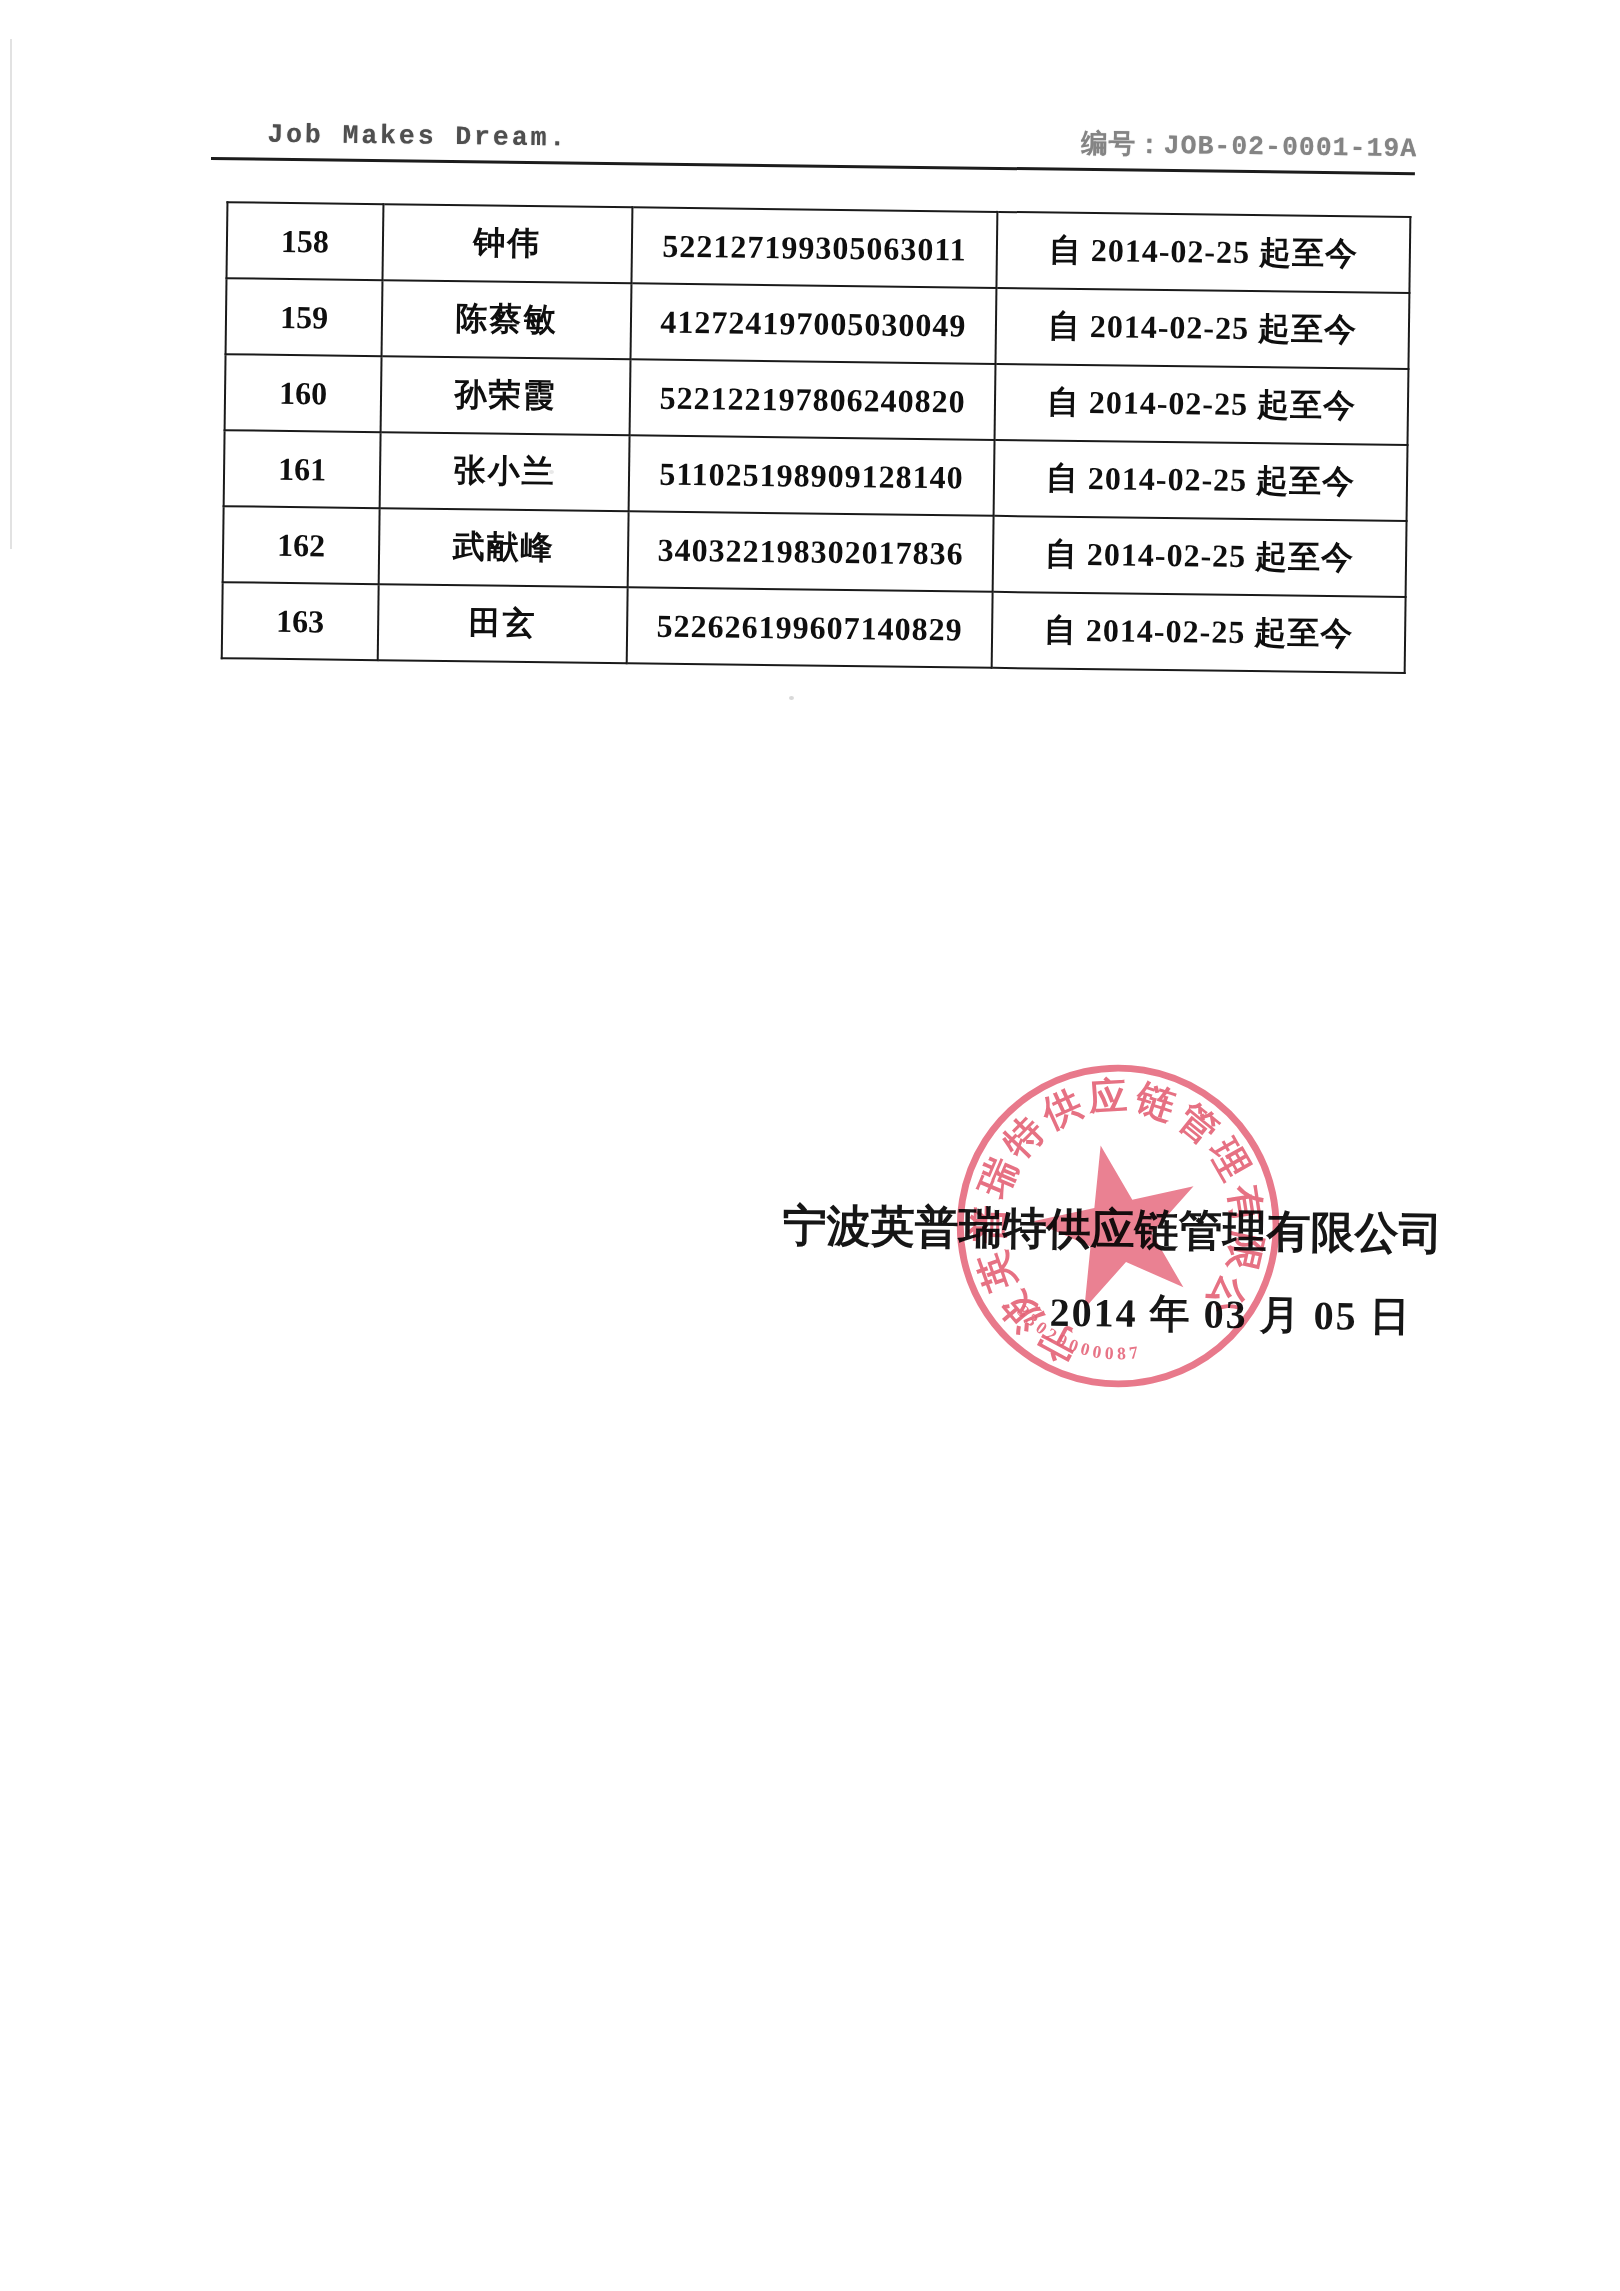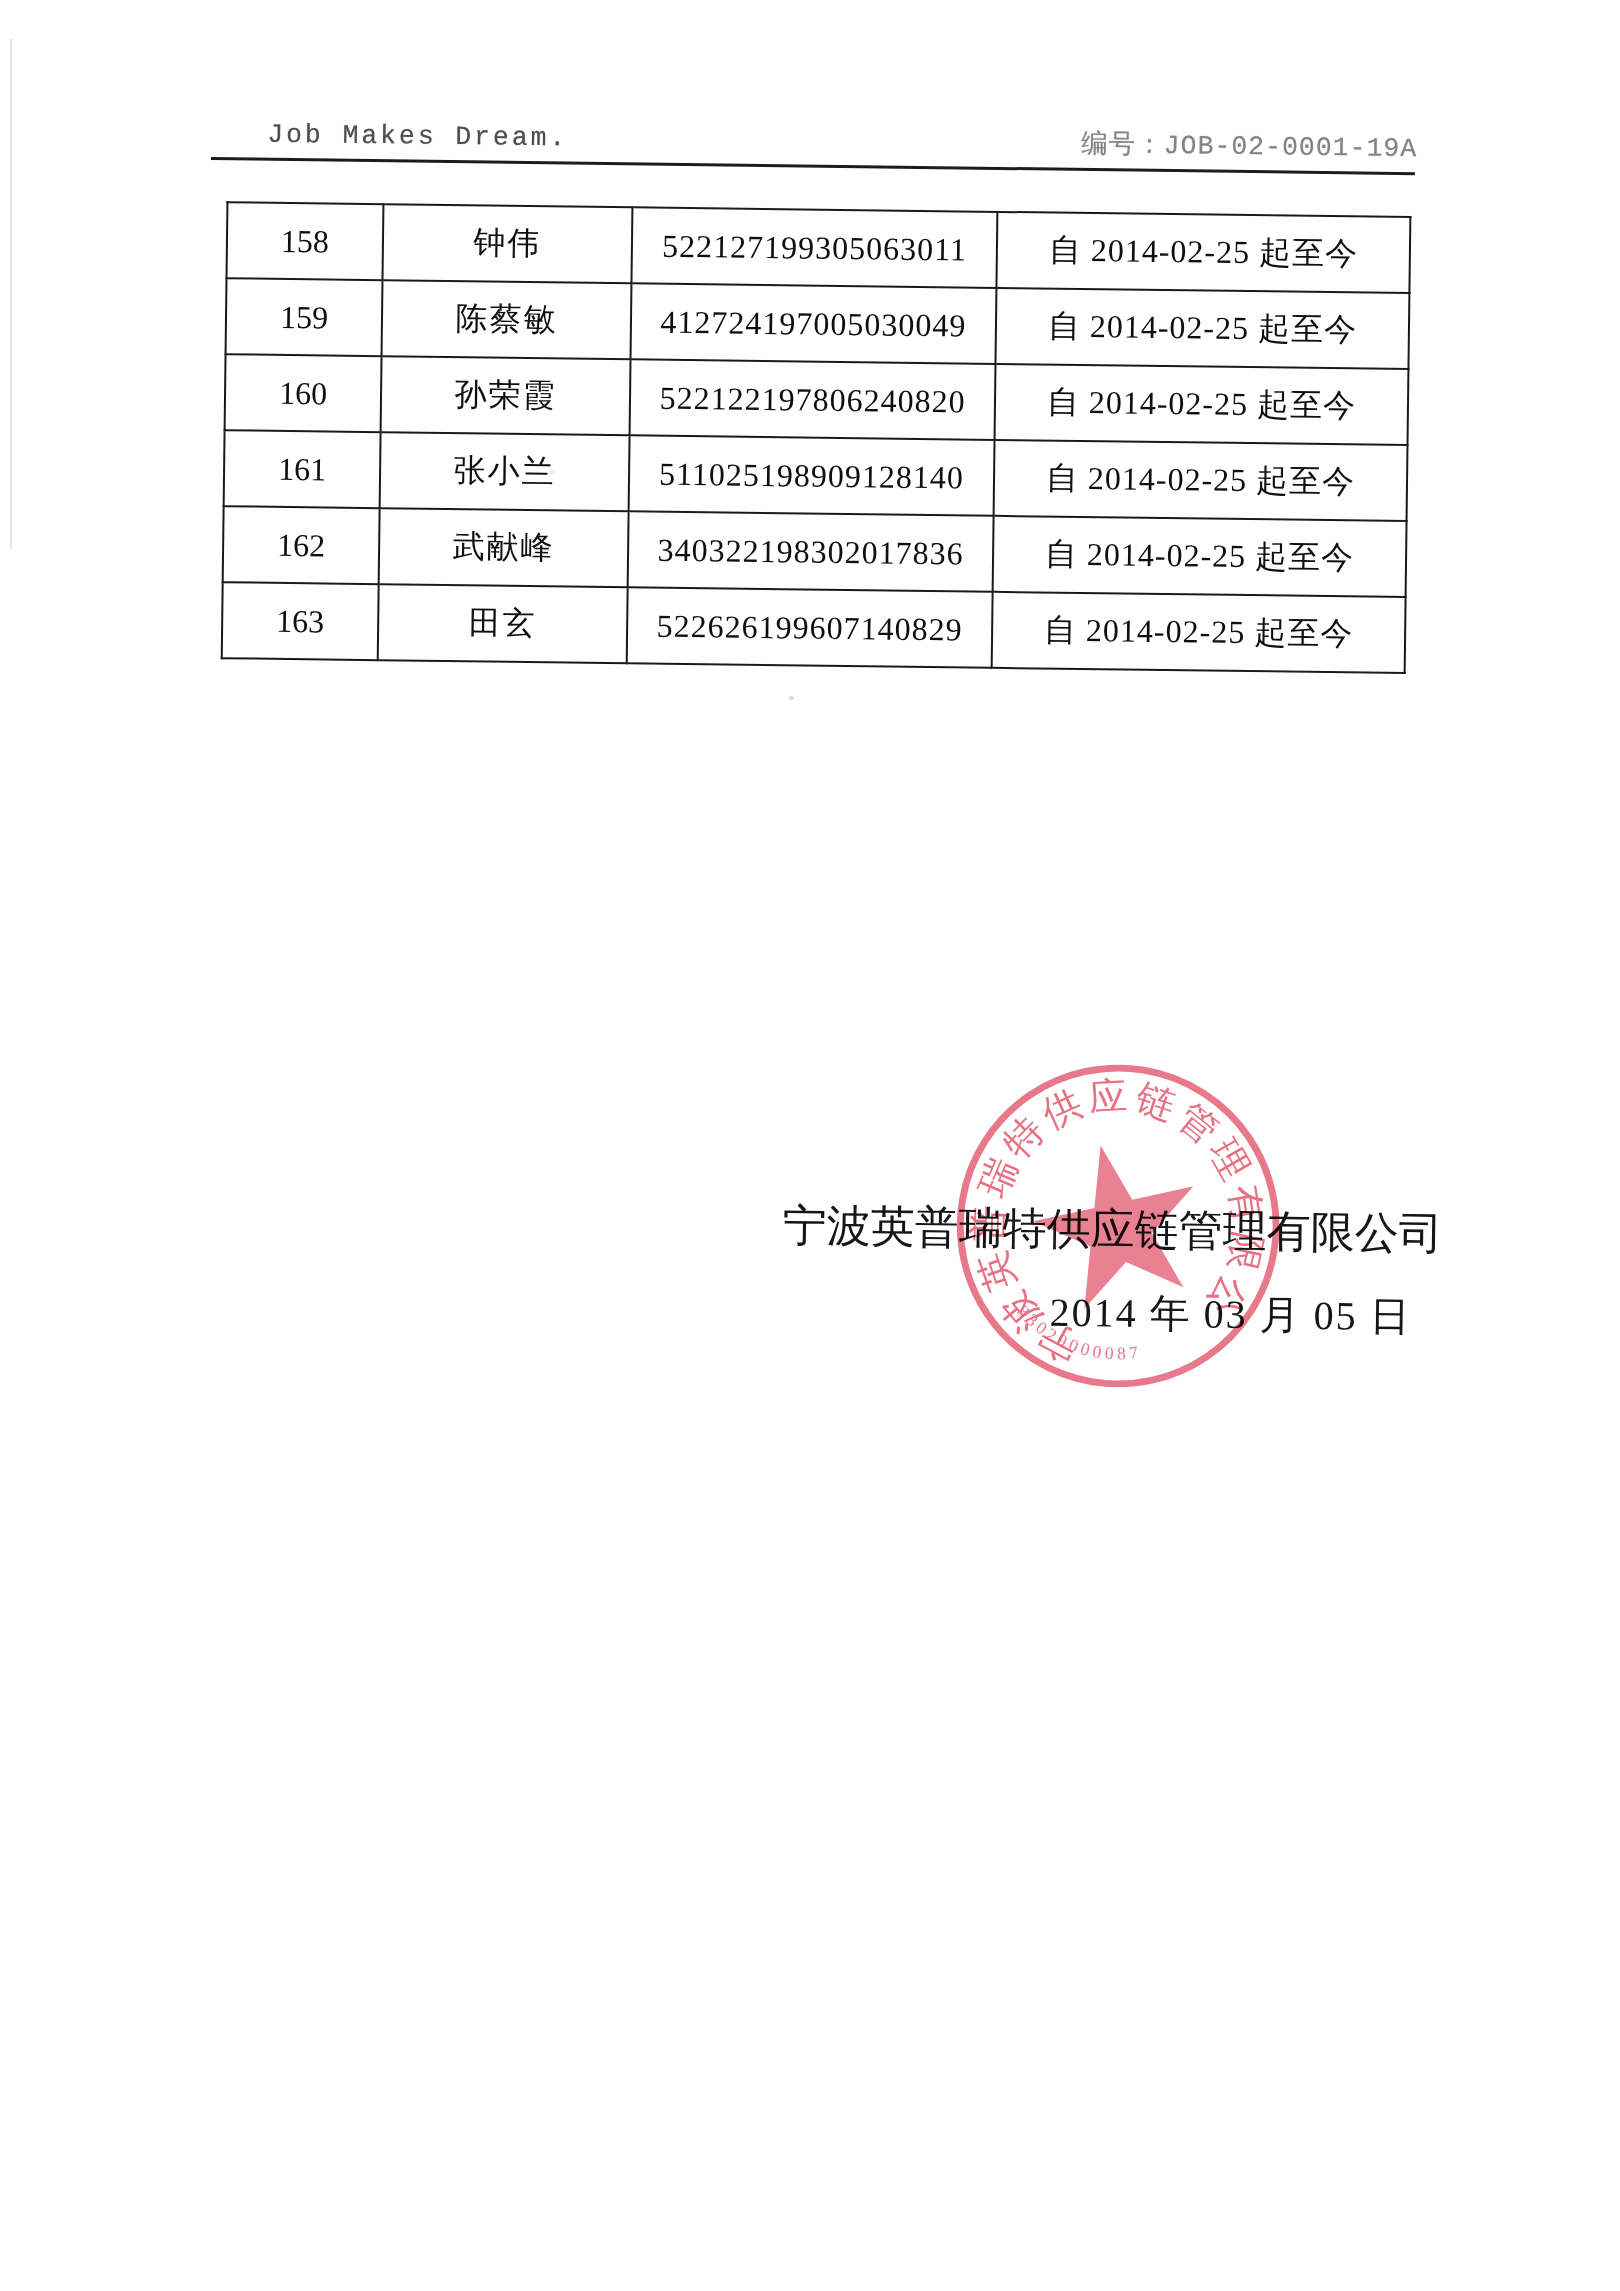--- a/index.html
+++ b/index.html
@@ -12,20 +12,21 @@
     height: 2292px;
     position: relative;
     overflow: hidden;
     font-family: "Liberation Serif", "DejaVu Serif", serif;
     color: #111;
   }
   .page {
     position: absolute;
     inset: 0;
     background: #fff;
+    font-weight: bold;
   }
   
   .edge-line {
     position: absolute;
     left: 9.8px;
     top: 39px;
     width: 2px;
     height: 510px;
     background: #e2e2e2;
   }

